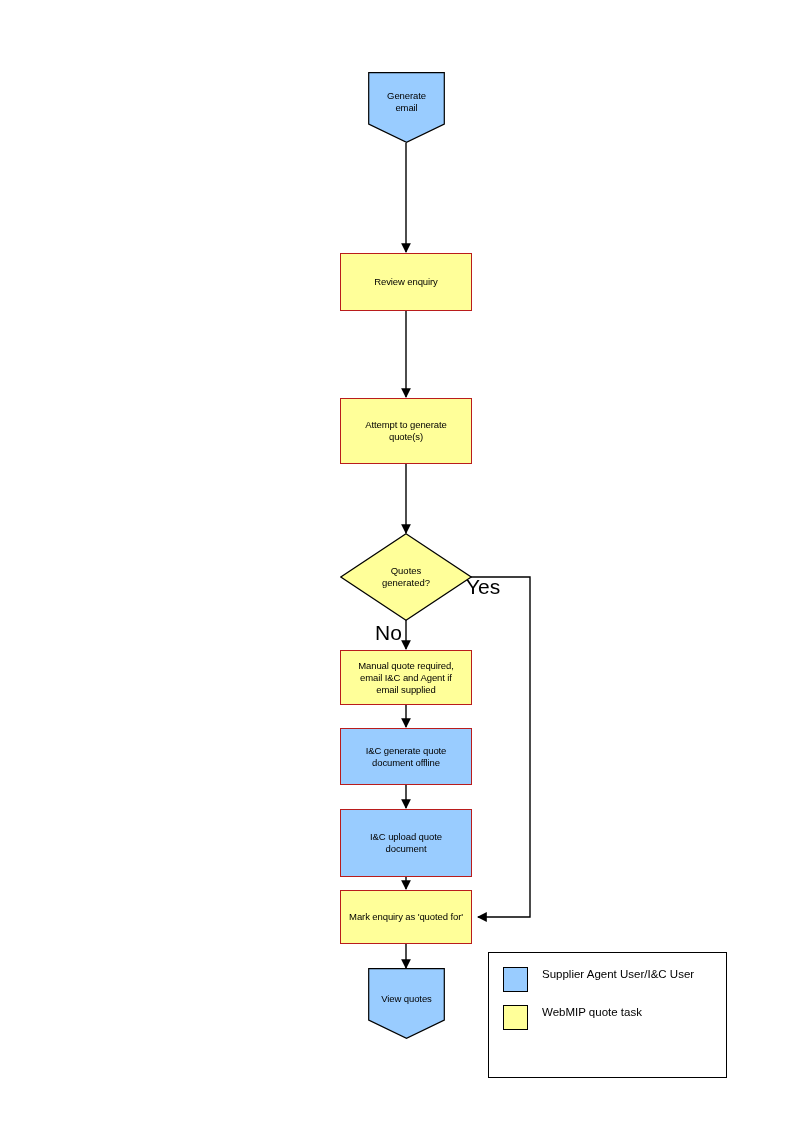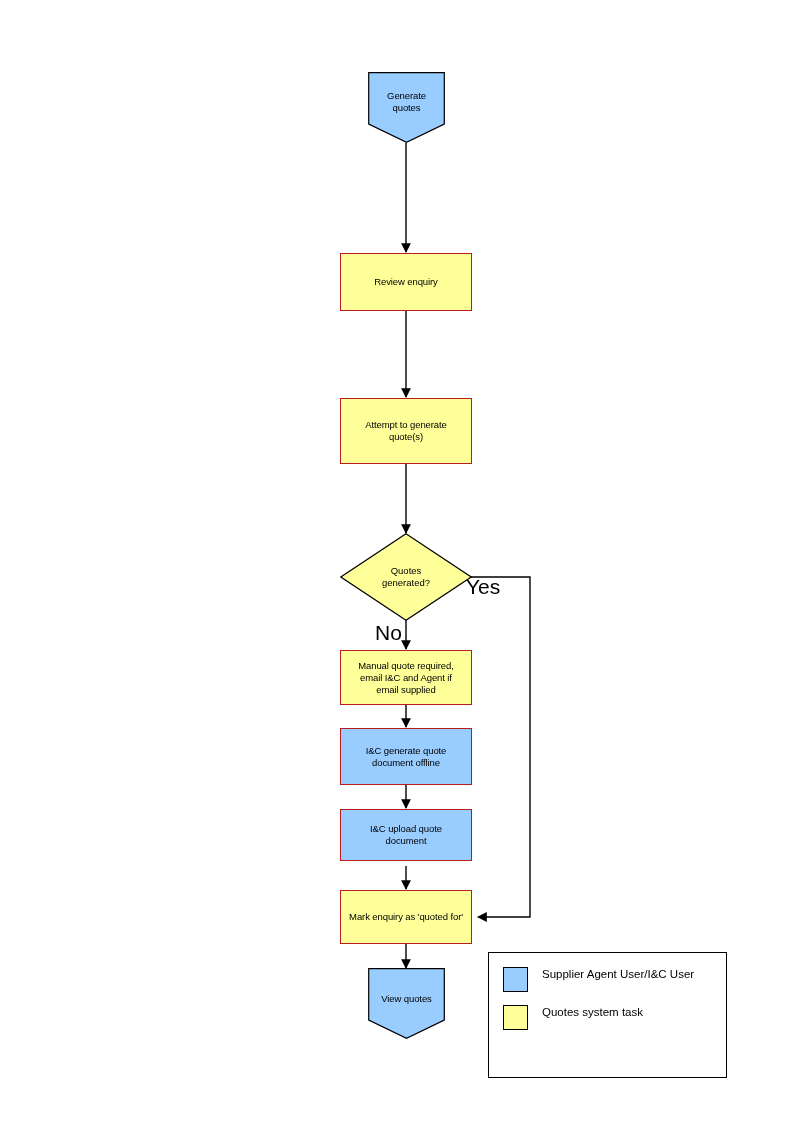--- a/index.html
+++ b/index.html
@@ -141,21 +141,21 @@
   <line x1="406" y1="944" x2="406" y2="968" stroke="#000" stroke-width="1.4" marker-end="url(#arrow)"></line>
 
   <polyline points="462,577 530,577 530,917 478,917" fill="none" stroke="#000" stroke-width="1.4" marker-end="url(#arrow)"></polyline>
 </svg>
 
 <div class="pent" style="left:368px; top:72px; width:77px; height:71px;">
   <svg width="77" height="71" viewBox="0 0 77 71" xmlns="http://www.w3.org/2000/svg">
     <polygon points="0.7,0.7 76.3,0.7 76.3,52 38.5,70.3 0.7,52" fill="#99CCFF" stroke="#000000" stroke-width="1.2"></polygon>
   </svg>
   <div class="plabel" style="top:18px; white-space:pre-line;">Generate
-quotes</div>
+email</div>
 </div>
 
 <div class="node rect fill-yellow" style="left:340px; top:253px; width:132px; height:58px;">
   <span style="white-space:pre-line;">Review enquiry</span>
 </div>
 
 <div class="node rect fill-yellow" style="left:340px; top:398px; width:132px; height:66px;">
   <span style="white-space:pre-line;">Attempt to generate
 quote(s)</span>
 </div>
@@ -175,21 +175,21 @@
   <span style="white-space:pre-line;">Manual quote required,
 email I&amp;C and Agent if
 email supplied</span>
 </div>
 
 <div class="node rect fill-blue" style="left:340px; top:728px; width:132px; height:57px;">
   <span style="white-space:pre-line;">I&amp;C generate quote
 document offline</span>
 </div>
 
-<div class="node rect fill-blue" style="left:340px; top:809px; width:132px; height:52px;">
+<div class="node rect fill-blue" style="left:340px; top:809px; width:132px; height:68px;">
   <span style="white-space:pre-line;">I&amp;C upload quote
 document</span>
 </div>
 
 <div class="node rect fill-yellow" style="left:340px; top:890px; width:132px; height:54px;">
   <span style="white-space:pre-line;">Mark enquiry as 'quoted for'</span>
 </div>
 
 <div class="pent" style="left:368px; top:968px; width:77px; height:71px;">
   <svg width="77" height="71" viewBox="0 0 77 71" xmlns="http://www.w3.org/2000/svg">
@@ -198,15 +198,15 @@
   <div class="plabel" style="top:25px; white-space:pre-line;">View quotes</div>
 </div>
 
 <div id="legend">
   <div class="legend-row" style="top:14px;">
     <span class="legend-swatch fill-blue"></span>
     <span class="legend-text">Supplier Agent User/I&amp;C User</span>
   </div>
   <div class="legend-row" style="top:52px;">
     <span class="legend-swatch fill-yellow"></span>
-    <span class="legend-text">Quotes system task</span>
+    <span class="legend-text">WebMIP quote task</span>
   </div>
 </div>
 
 </body></html>

